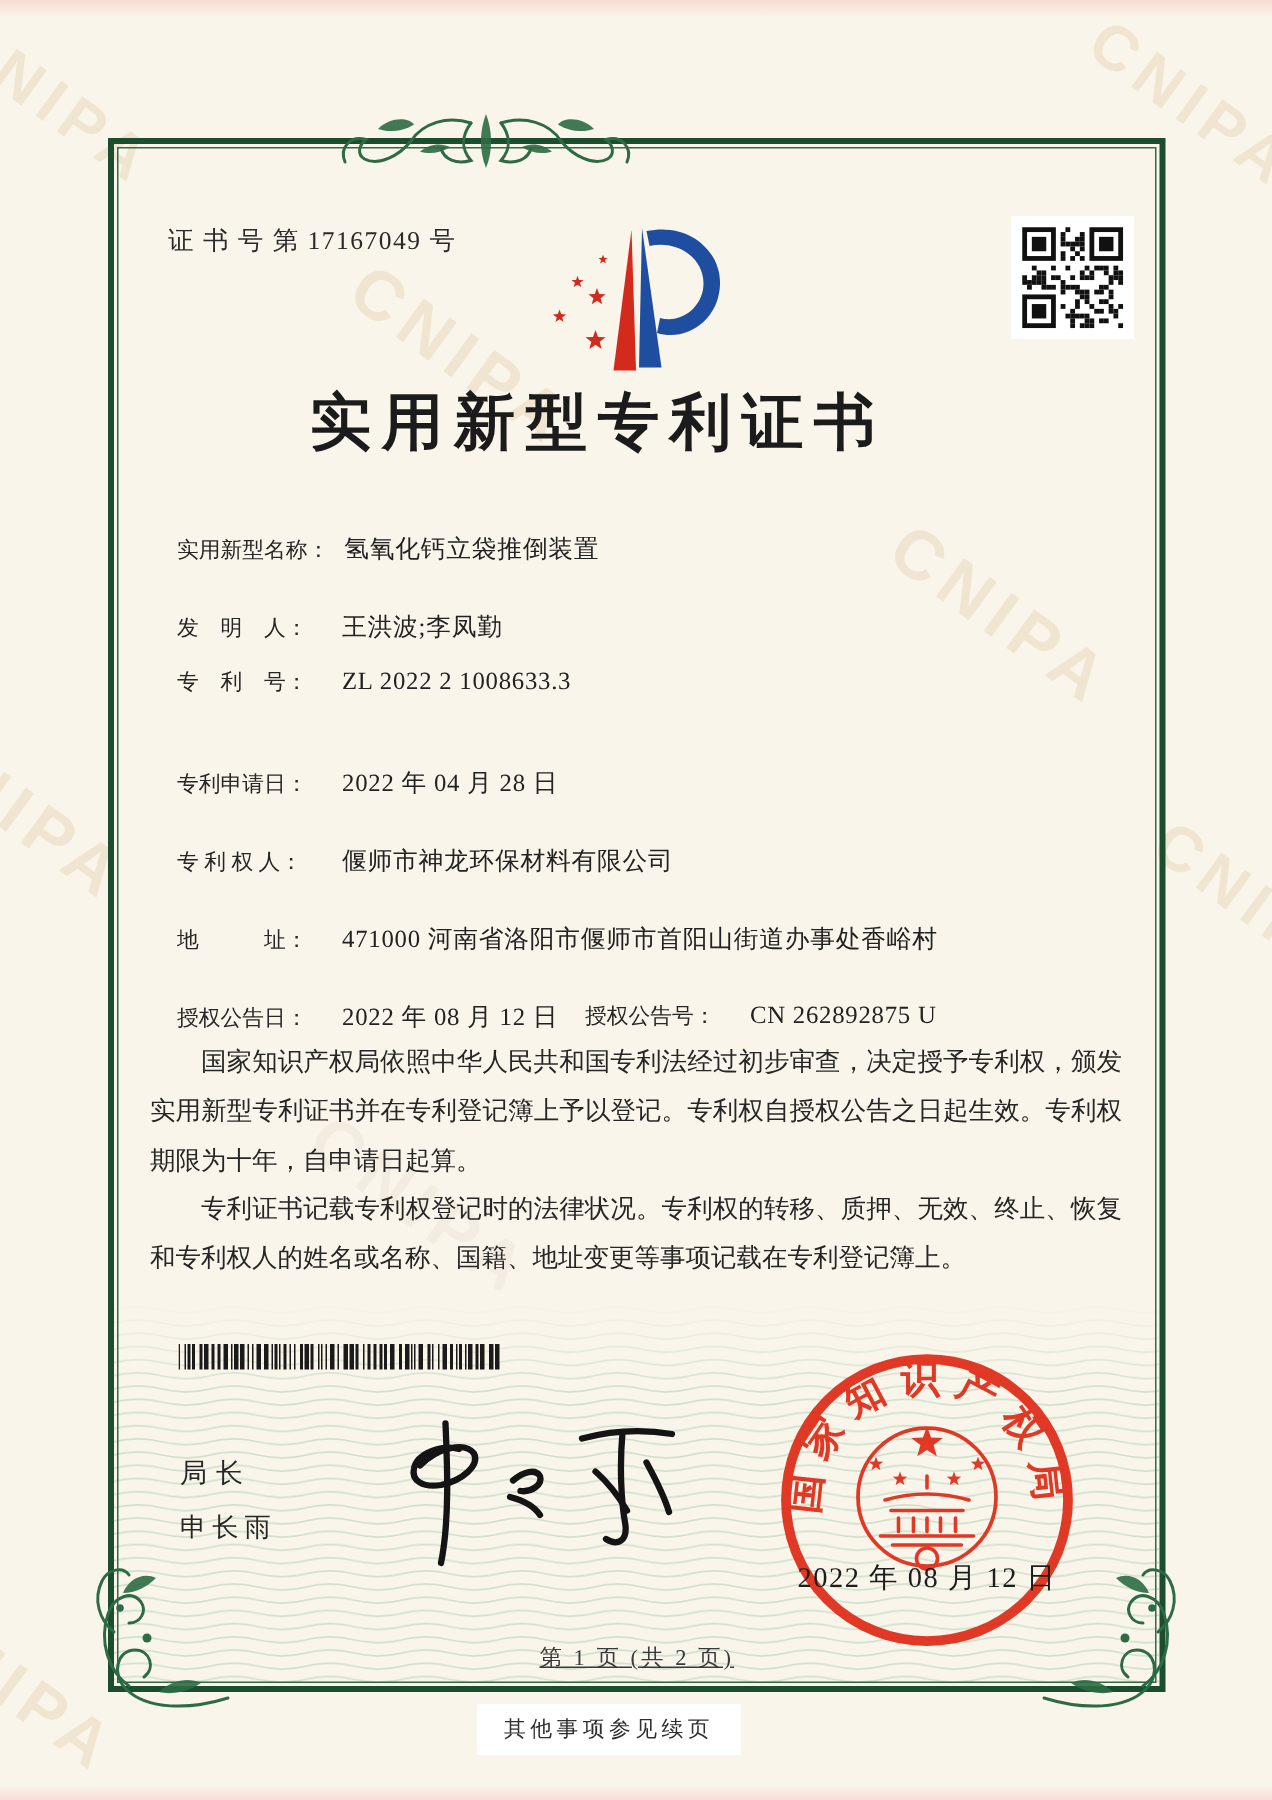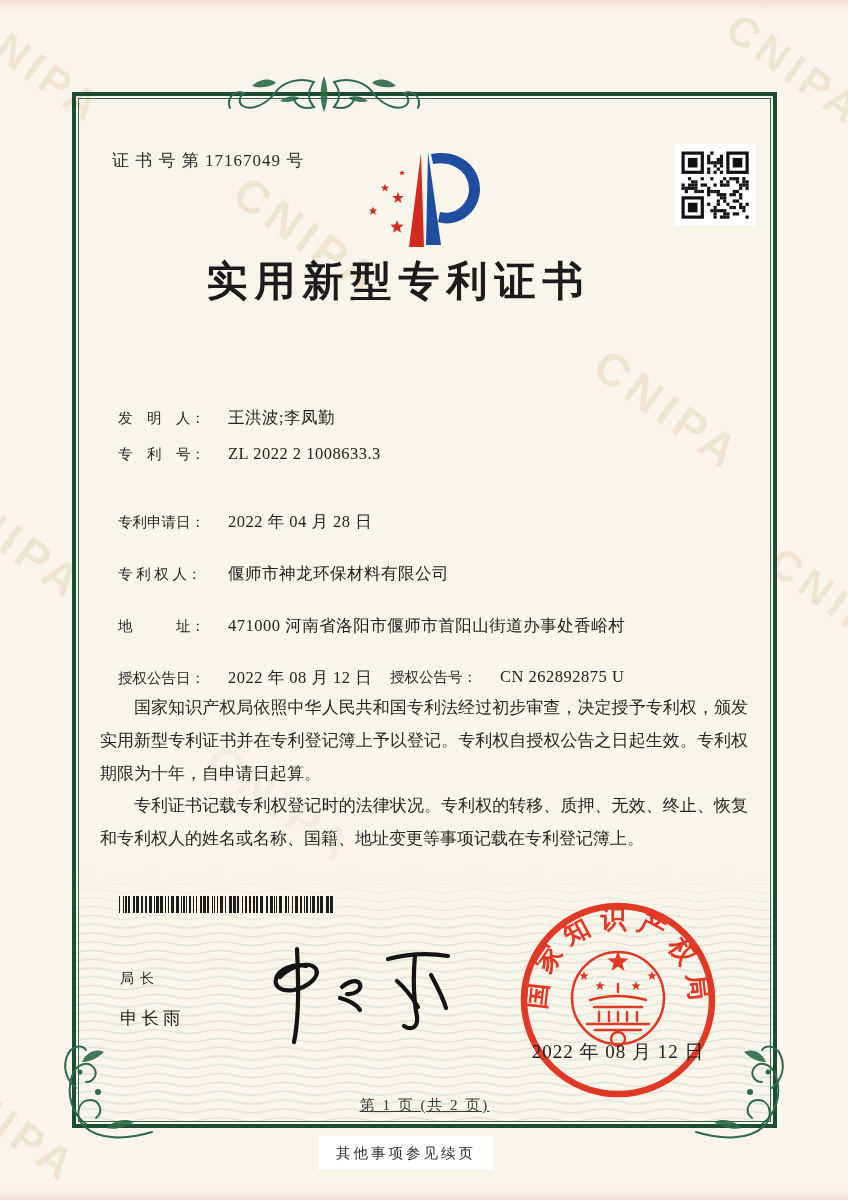--- a/index.html
+++ b/index.html
@@ -25,21 +25,21 @@
   .title{position:absolute;left:72px;top:254px;width:653px;text-align:center;font-size:41px;
       font-weight:600;letter-spacing:7px;color:#1b1b1b;z-index:4;}
   .frow{position:absolute;left:118px;width:632px;display:flex;align-items:baseline;z-index:4;}
   .flabel{flex:0 0 100px;font-size:14.5px;color:#262626;white-space:nowrap;}
   .fvalue{margin-left:10px;font-size:16.5px;letter-spacing:.5px;color:#222;white-space:nowrap;}
   .g2{position:absolute;left:272px;top:0;display:flex;align-items:center;}
   .paras{position:absolute;left:100px;top:692px;width:648px;font-size:17px;line-height:1.93;
       text-align:justify;color:#262626;z-index:4;}
   .paras p{margin:0;text-indent:2em;}
   .barcode{position:absolute;left:119px;top:896px;z-index:4;}
-  .director-title{position:absolute;left:120px;top:970px;font-size:14px;letter-spacing:6px;z-index:4;}
+  .director-title{position:absolute;left:120px;top:970px;font-size:18px;letter-spacing:6px;z-index:4;}
   .director-name{position:absolute;left:120px;top:1006px;font-size:17.5px;letter-spacing:4px;z-index:4;}
   .signature{position:absolute;left:250px;top:943px;z-index:4;}
   .seal{position:absolute;left:505px;top:888px;z-index:6;opacity:.93;}
   .seal-date{position:absolute;left:505px;top:1039px;width:226px;text-align:center;font-size:19px;
       letter-spacing:1px;color:#1d1d1d;z-index:7;}
   .pageinfo{position:absolute;left:72px;top:1096px;width:705px;text-align:center;font-size:15px;
       letter-spacing:2px;color:#3a3a3a;z-index:4;text-decoration:underline;}
   .contnote{position:absolute;left:318px;top:1136px;width:176px;height:34px;line-height:34px;
       background:#ffffff;text-align:center;font-size:14.5px;letter-spacing:3px;color:#2f2f2f;z-index:4;}
 </style>
@@ -238,20 +238,24 @@
         <rect x="39.5" y="71.5" width="3.2" height="3.2"></rect>
         <rect x="45.900000000000006" y="71.5" width="3.2" height="3.2"></rect>
         <rect x="49.1" y="71.5" width="3.2" height="3.2"></rect>
         <rect x="52.300000000000004" y="71.5" width="3.2" height="3.2"></rect>
         <rect x="71.5" y="71.5" width="3.2" height="3.2"></rect>
       </g>
   </svg>
 
   <div class="title">实用新型专利证书</div>
 
+  <div class="frow" style="top:355px">
+    <span class="flabel">实用新型名称：</span>
+    <span class="fvalue">氢氧化钙立袋推倒装置</span>
+  </div>
   <div class="frow" style="top:407px">
     <span class="flabel">发　明　人：</span>
     <span class="fvalue">王洪波;李凤勤</span>
   </div>
   <div class="frow" style="top:444px">
     <span class="flabel">专　利　号：</span>
     <span class="fvalue">ZL 2022 2 1008633.3</span>
   </div>
   <div class="frow" style="top:511px">
     <span class="flabel">专利申请日：</span>

